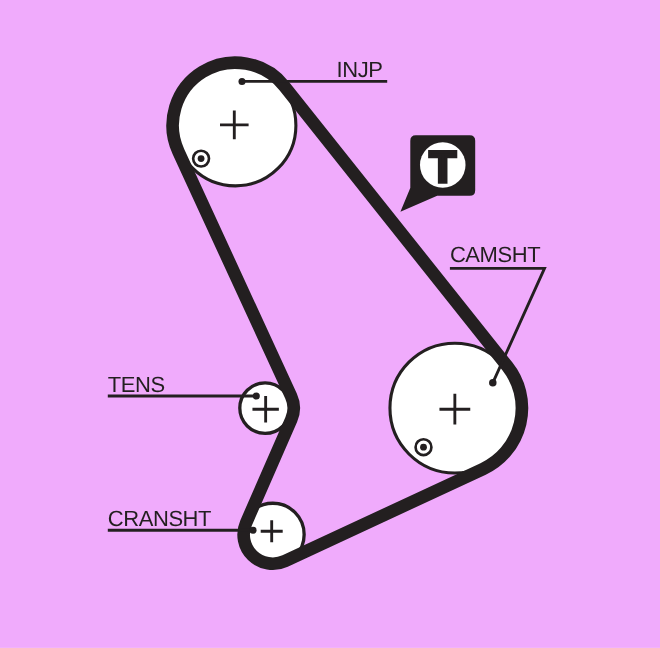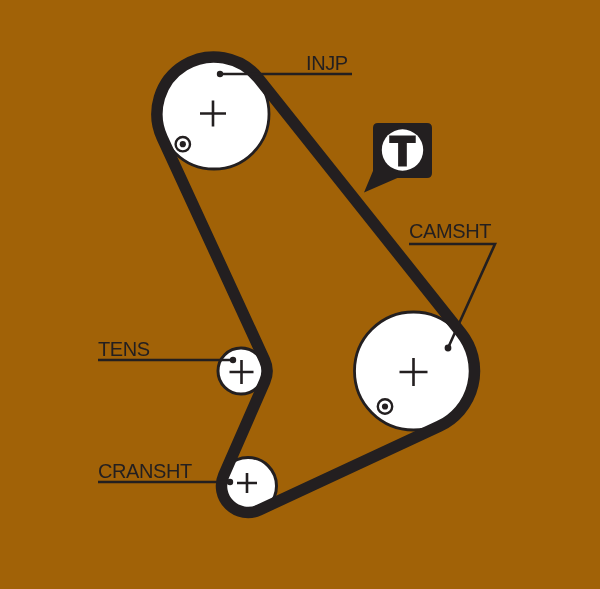--- a/index.html
+++ b/index.html
@@ -1,20 +1,20 @@
 <!DOCTYPE html>
 <html><head>
 <meta charset="utf-8">
 <style>
   html, body { margin: 0; padding: 0; background: #ffffff; }
   .stage {
     position: relative;
     width: 600px;
     height: 589px;
-    background: #a16207;
+    background: #f0abfc;
     overflow: hidden;
     font-family: "Liberation Sans", sans-serif;
   }
   svg { display: block; }
   .outline  { fill: #ffffff; stroke: #231f20; stroke-width: 2.8; }
   .outline-sm { fill: #ffffff; stroke: #231f20; stroke-width: 3; }
   .cross    { stroke: #231f20; stroke-width: 2.6; fill: none; }
   .belt     { fill: none; stroke: #231f20; stroke-width: 11.5;
               stroke-linejoin: round; stroke-linecap: round; }
   .leader   { stroke: #231f20; stroke-width: 2.6; fill: none; }

